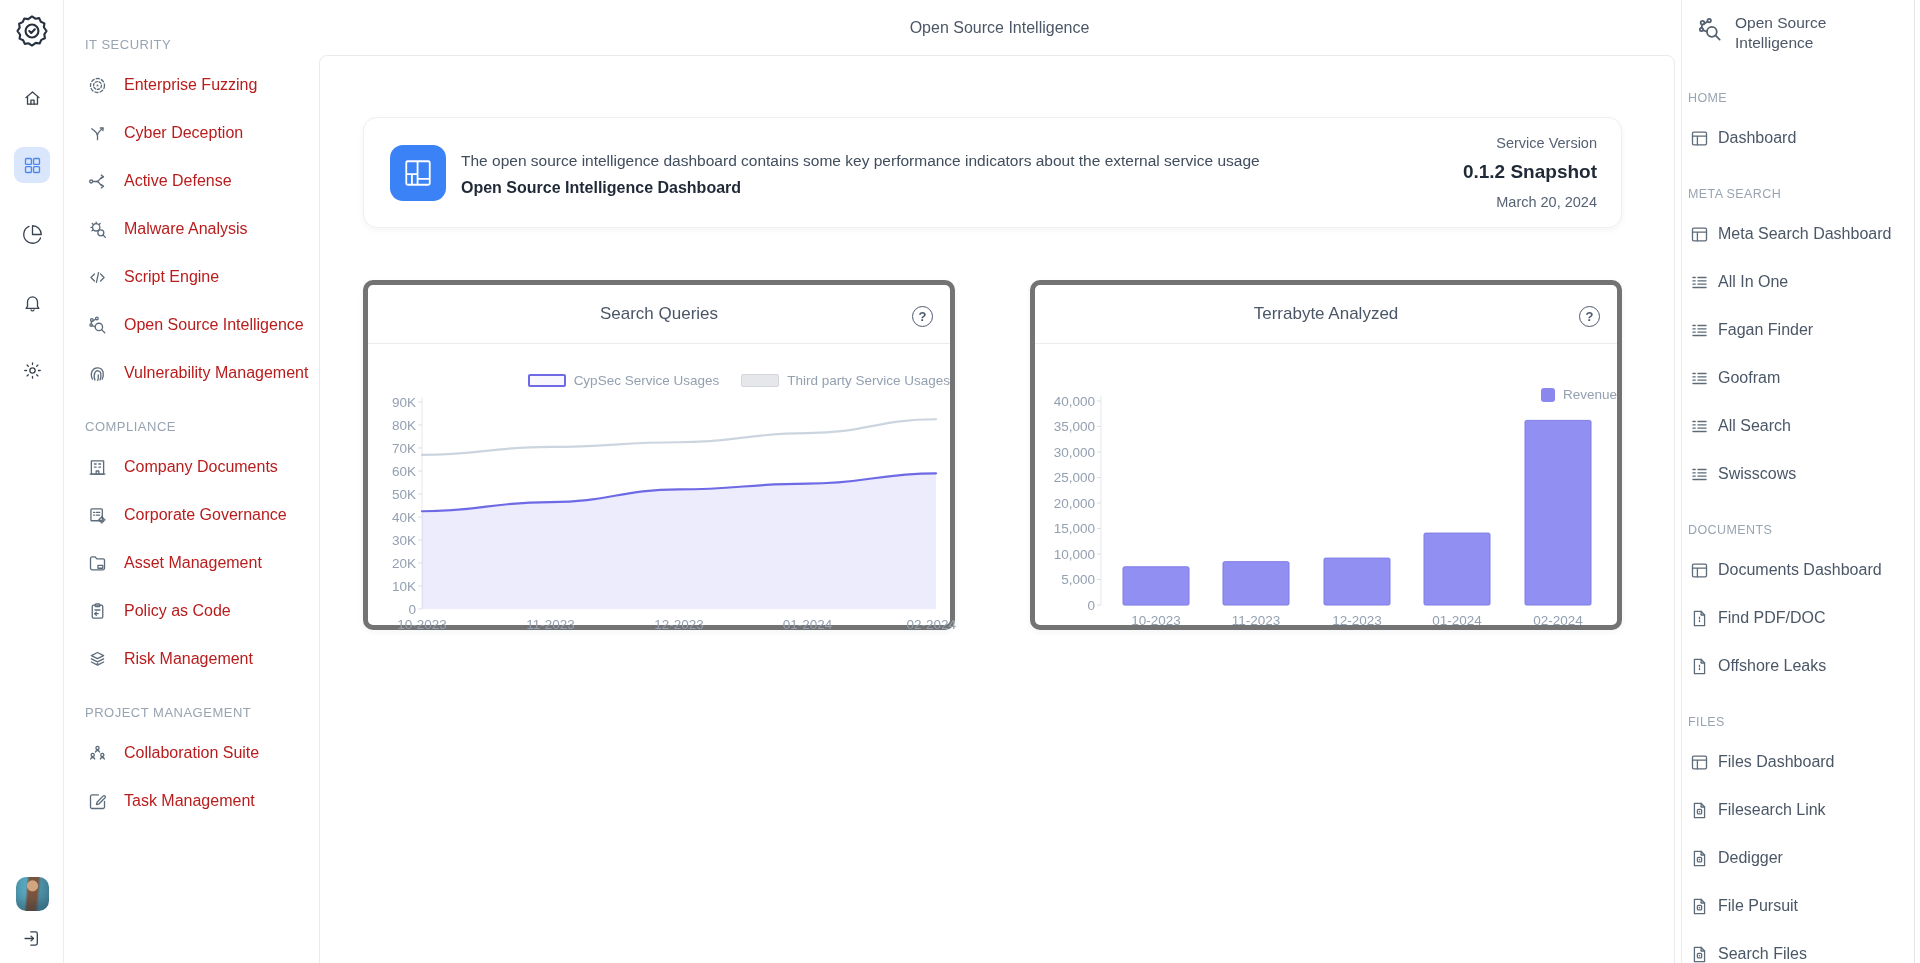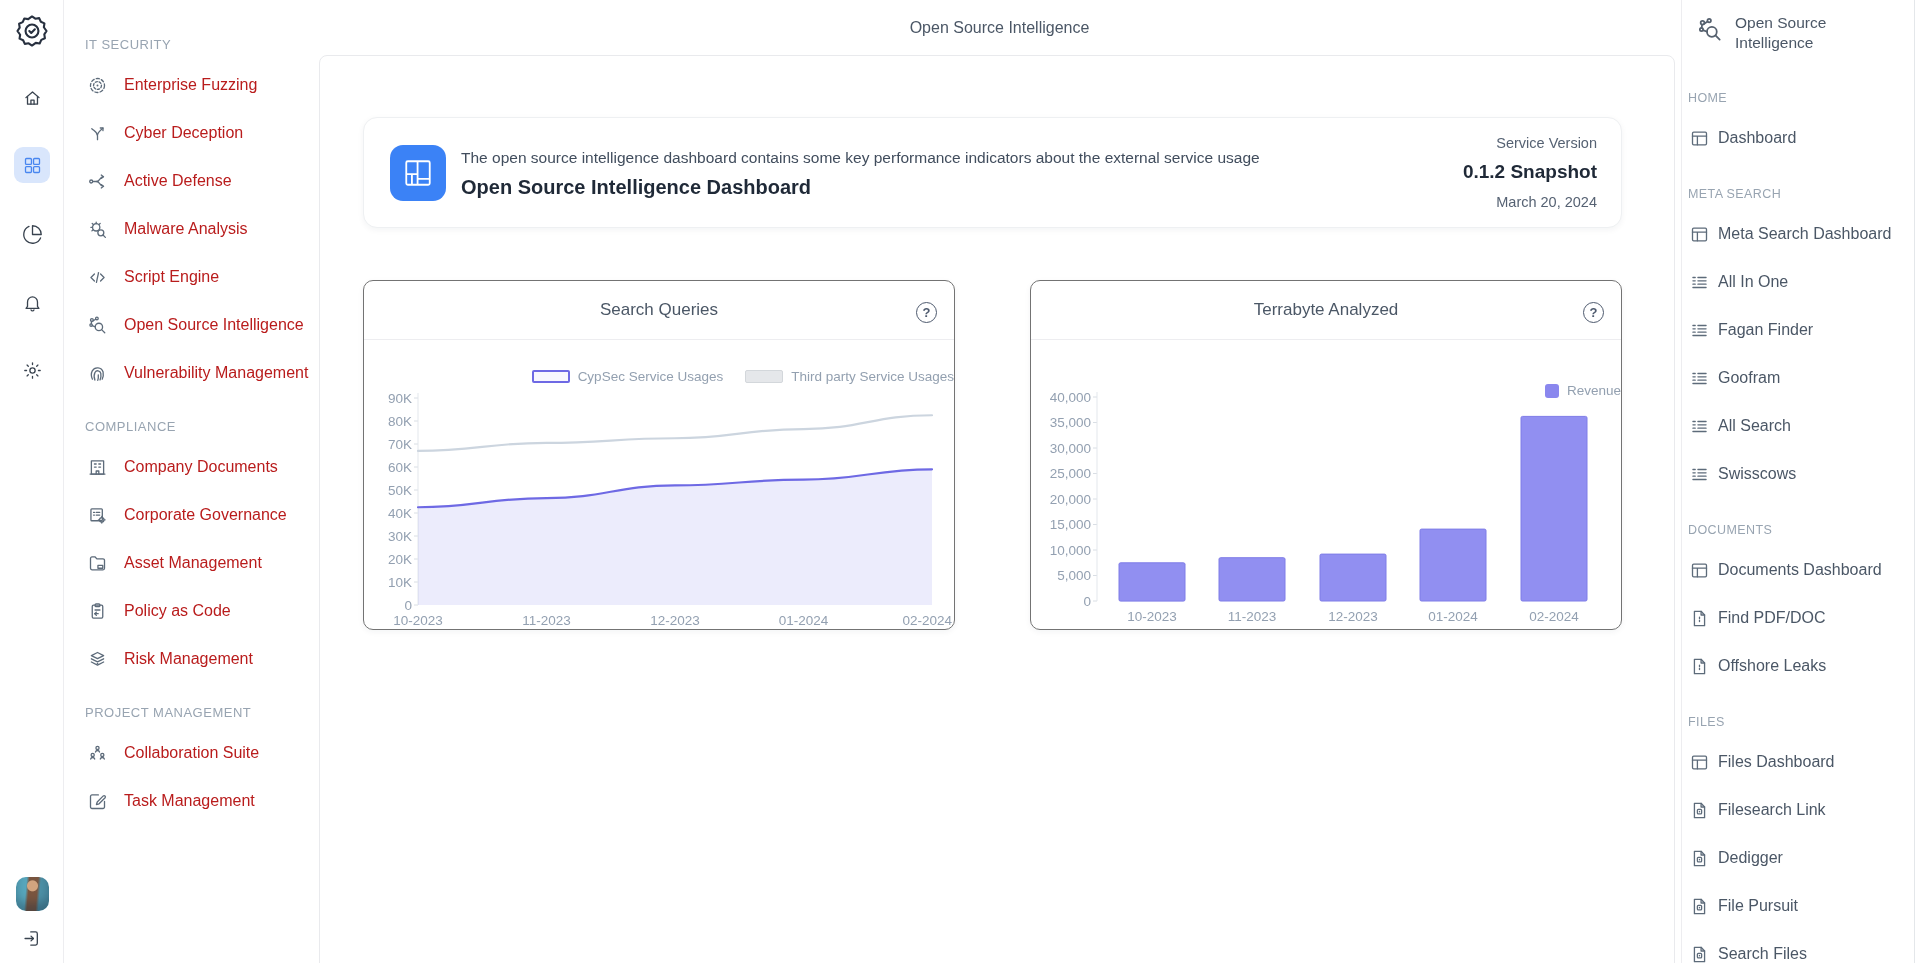--- a/index.html
+++ b/index.html
@@ -36,29 +36,29 @@
 
   
   .topbar { position:absolute; left:318px; top:0; width:1363px; height:55px; }
   .topbar-title { position:absolute; left:0; right:0; top:0; height:55px; display:flex; align-items:center; justify-content:center; font-size:16px; color:#4b5766; }
   .panel { position:absolute; left:319px; top:55px; width:1356px; height:920px; background:#fff; border:1px solid #e9eaed; border-radius:8px 8px 0 0; }
 
   .info-card { position:absolute; left:43px; top:61px; width:1259px; height:111px; background:#fff; border:1px solid #eef0f2; border-radius:14px; box-shadow:0 2px 6px rgba(20,30,60,.05); display:flex; align-items:center; }
   .info-icon { width:56px; height:56px; border-radius:13px; background:#3b82f6; margin-left:26px; flex:none; display:flex; align-items:center; justify-content:center; }
   .info-text { margin-left:15px; padding-top:3px; }
   .info-desc { font-size:15.5px; color:#414d5d; }
-  .info-title { font-size:20px; font-weight:700; color:#1f2937; margin-top:9px; }
+  .info-title { font-size:16px; font-weight:700; color:#1f2937; margin-top:9px; }
   .info-right { margin-left:auto; padding-right:24px; text-align:right; }
   .info-vlabel { font-size:14.5px; color:#566273; }
   .info-version { font-size:19px; font-weight:700; color:#1f2937; margin-top:10px; }
   .info-date { font-size:14.5px; color:#566273; margin-top:11px; }
 
   
   .charts-row { position:absolute; left:43px; top:224px; display:flex; gap:75px; }
-  .chart-card { position:relative; width:592px; height:350px; background:#fff; border:1px solid #737373; border-radius:10px; box-shadow:0 2px 6px rgba(20,30,60,.05); }
+  .chart-card { position:relative; width:592px; height:350px; background:#fff; border:5px solid #737373; border-radius:10px; box-shadow:0 2px 6px rgba(20,30,60,.05); }
   .chart-head { height:59px; border-bottom:1px solid #ededf0; display:flex; align-items:center; justify-content:center; font-size:17px; color:#4b5766; }
   .help-btn { position:absolute; top:21px; right:17px; width:21px; height:21px; border:1.6px solid #4e5a6e; border-radius:50%; color:#4e5a6e; font-size:13px; font-weight:700; display:flex; align-items:center; justify-content:center; cursor:pointer; }
   .legend { position:absolute; left:0; right:0; display:flex; justify-content:flex-end; align-items:center; gap:22px; }
   .legend-item { display:flex; align-items:center; gap:8px; cursor:pointer; }
   .lg-label { font-size:13.5px; color:#93a0b0; }
   .chart-svg { position:absolute; left:0; top:104px; }
   .chart-svg text { font-family:"Liberation Sans", sans-serif; font-size:13.5px; fill:#93a0b1; }
 
   
   .rightbar { position:absolute; left:1681px; top:0; width:233px; height:963px; background:#fff; border-left:1px solid #ededf0; overflow:hidden; }

